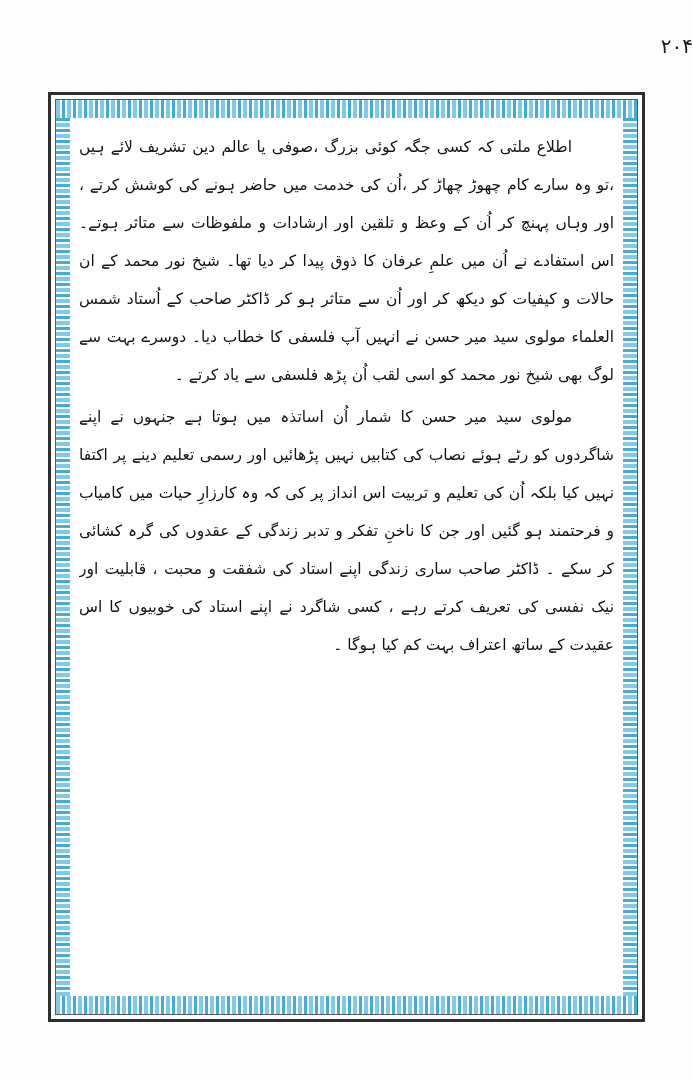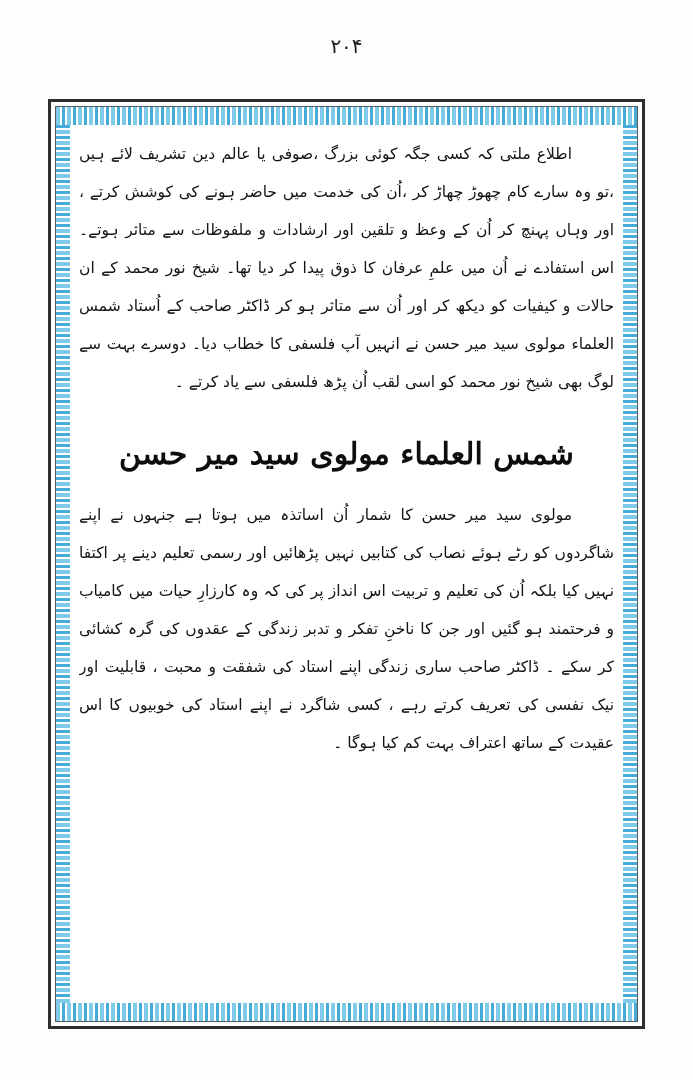--- a/index.html
+++ b/index.html
@@ -18,31 +18,31 @@
     width: 693px;
     height: 1080px;
     background: #fdfdfb;
   }
   
   .page-number {
     position: absolute;
     top: 34px;
     left: 0;
     width: 693px;
-    text-align: center;
+    text-align: right;
     font-family: "DejaVu Sans", sans-serif;
     font-size: 20px;
     color: #1a1a1a;
     letter-spacing: 1px;
   }
   
   .frame {
     position: absolute;
     left: 48px;
-    top: 99px;
+    top: 92px;
     width: 597px;
     height: 930px;
     box-sizing: border-box;
     border: 3px solid #2e2e2e;
     background: #ffffff;
   }
   .frame-inner {
     position: absolute;
     left: 4px;
     top: 4px;
@@ -129,20 +129,19 @@
     <div class="frame-inner"></div>
     <div class="band top"></div>
     <div class="band bottom"></div>
     <div class="vband left"></div>
     <div class="vband right"></div>
 
     <div class="content">
 
       <p class="para indent">اطلاع ملتی کہ کسی جگہ کوئی بزرگ ،صوفی یا عالم دین تشریف لائے ہیں ،تو وہ سارے کام چھوڑ چھاڑ کر ،اُن کی خدمت میں حاضر ہونے کی کوشش کرتے ، اور وہاں پہنچ کر اُن کے وعظ و تلقین اور ارشادات و ملفوظات سے متاثر ہوتے۔ اس استفادے نے اُن میں علمِ عرفان کا ذوق پیدا کر دیا تھا۔ شیخ نور محمد کے ان حالات و کیفیات کو دیکھ کر اور اُن سے متاثر ہو کر ڈاکٹر صاحب کے اُستاد شمس العلماء مولوی سید میر حسن نے انہیں آپ فلسفی کا خطاب دیا۔ دوسرے بہت سے لوگ بھی شیخ نور محمد کو اسی لقب اُن پڑھ فلسفی سے یاد کرتے ۔</p>
 
-      <h2 class="heading">شمس العلماء مولوی سید میر حسن</h2>
 
       <p class="para indent">مولوی سید میر حسن کا شمار اُن اساتذہ میں ہوتا ہے جنہوں نے اپنے شاگردوں کو رٹے ہوئے نصاب کی کتابیں نہیں پڑھائیں اور رسمی تعلیم دینے پر اکتفا نہیں کیا بلکہ اُن کی تعلیم و تربیت اس انداز پر کی کہ وہ کارزارِ حیات میں کامیاب و فرحتمند ہو گئیں اور جن کا ناخنِ تفکر و تدبر زندگی کے عقدوں کی گرہ کشائی کر سکے ۔ ڈاکٹر صاحب ساری زندگی اپنے استاد کی شفقت و محبت ، قابلیت اور نیک نفسی کی تعریف کرتے رہے ، کسی شاگرد نے اپنے استاد کی خوبیوں کا اس عقیدت کے ساتھ اعتراف بہت کم کیا ہوگا ۔</p>
 
 
     </div>
   </div>
 </div>
 
 </body></html>

